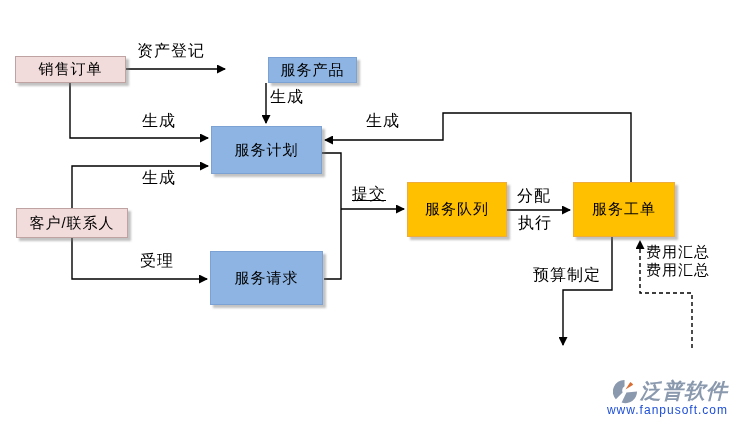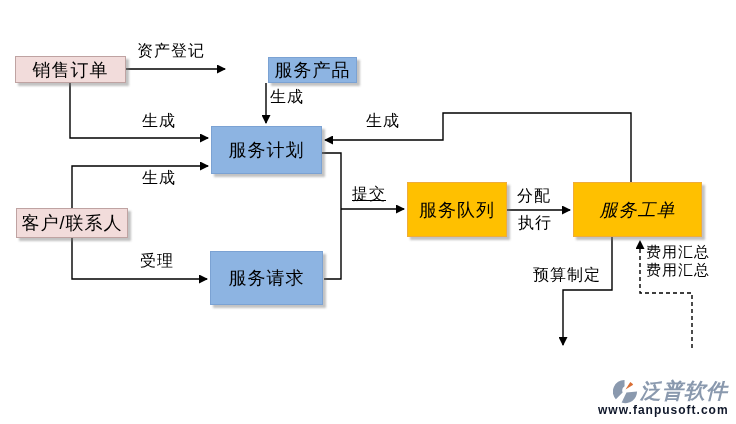--- a/index.html
+++ b/index.html
@@ -3,38 +3,38 @@
 <meta charset="utf-8">
 <style>
   html,body{margin:0;padding:0;background:#fff;}
   #stage{
     position:relative;width:736px;height:424px;background:#ffffff;overflow:hidden;
     font-family:"Liberation Sans","DejaVu Sans",sans-serif;color:#000;
   }
   #lines{position:absolute;left:0;top:0;width:736px;height:424px;}
   .box{
     position:absolute;display:flex;align-items:center;justify-content:center;
-    font-size:18px;letter-spacing:1px;color:#000;text-align:center;
+    font-size:15px;letter-spacing:1px;color:#000;text-align:center;
     box-shadow:3px 3px 2px rgba(120,120,120,0.45);
     box-sizing:border-box;white-space:nowrap;
   }
   .pink{background:#F2DCDB;border:1px solid #BFA3A2;}
   .blue{background:#8DB4E2;border:1px solid #7BA2D3;}
   .orange{background:#FFC000;border:1px solid #EFAC3B;}
   .lbl{
     position:absolute;font-size:16px;letter-spacing:1px;white-space:nowrap;color:#000;
   }
   
   #n-sales   {left:15px; top:56px; width:111px;height:27px;}
   #n-customer{left:16px; top:208px;width:112px;height:30px;}
   #n-product {left:228px;top:57px; width:89px; height:26px;margin-left:40px;}
   #n-plan    {left:211px;top:126px;width:111px;height:48px;}
   #n-request {left:210px;top:251px;width:113px;height:54px;}
   #n-queue   {left:407px;top:182px;width:100px;height:55px;}
-  #n-workorder{left:573px;top:182px;width:129px;height:55px;font-style:italic;}
+  #n-workorder{left:573px;top:182px;width:102px;height:55px;}
   #n-followup{left:534px;top:348px;width:191px;height:28px;}
   
   #l-asset   {left:137px;top:41px;text-align:right;}
   #l-genprod {left:270px;top:87px;}
   #l-gensales{left:142px;top:111px;}
   #l-gencust {left:142px;top:168px;}
   #l-accept  {left:140px;top:251px;}
   #l-submit  {left:352px;top:184px;text-decoration:underline;}
   #l-assign  {left:517px;top:186px;}
   #l-execute {left:518px;top:213px;}
@@ -43,21 +43,21 @@
   #l-cost    {left:646px;top:243px;font-size:15px;}
   #l-superv  {left:646px;top:261px;font-size:15px;}
   
   #logo{position:absolute;left:598px;top:377px;width:130px;height:42px;}
   #logo .row{display:flex;align-items:center;justify-content:flex-end;}
   #logo-text{
     font-size:21px;font-weight:bold;font-style:italic;color:#8A99AE;
     letter-spacing:1px;margin-left:2px;white-space:nowrap;
   }
   #logo-url{
-    font-size:12px;font-weight:bold;color:#0f172a;letter-spacing:1px;
+    font-size:12px;font-weight:normal;color:#1d4ed8;letter-spacing:1px;
     margin-top:-2px;text-align:right;white-space:nowrap;
   }
 </style>
 </head>
 <body>
 
 <div id="stage">
 
   <svg id="lines" viewBox="0 0 736 424" xmlns="http://www.w3.org/2000/svg">
     <defs>

